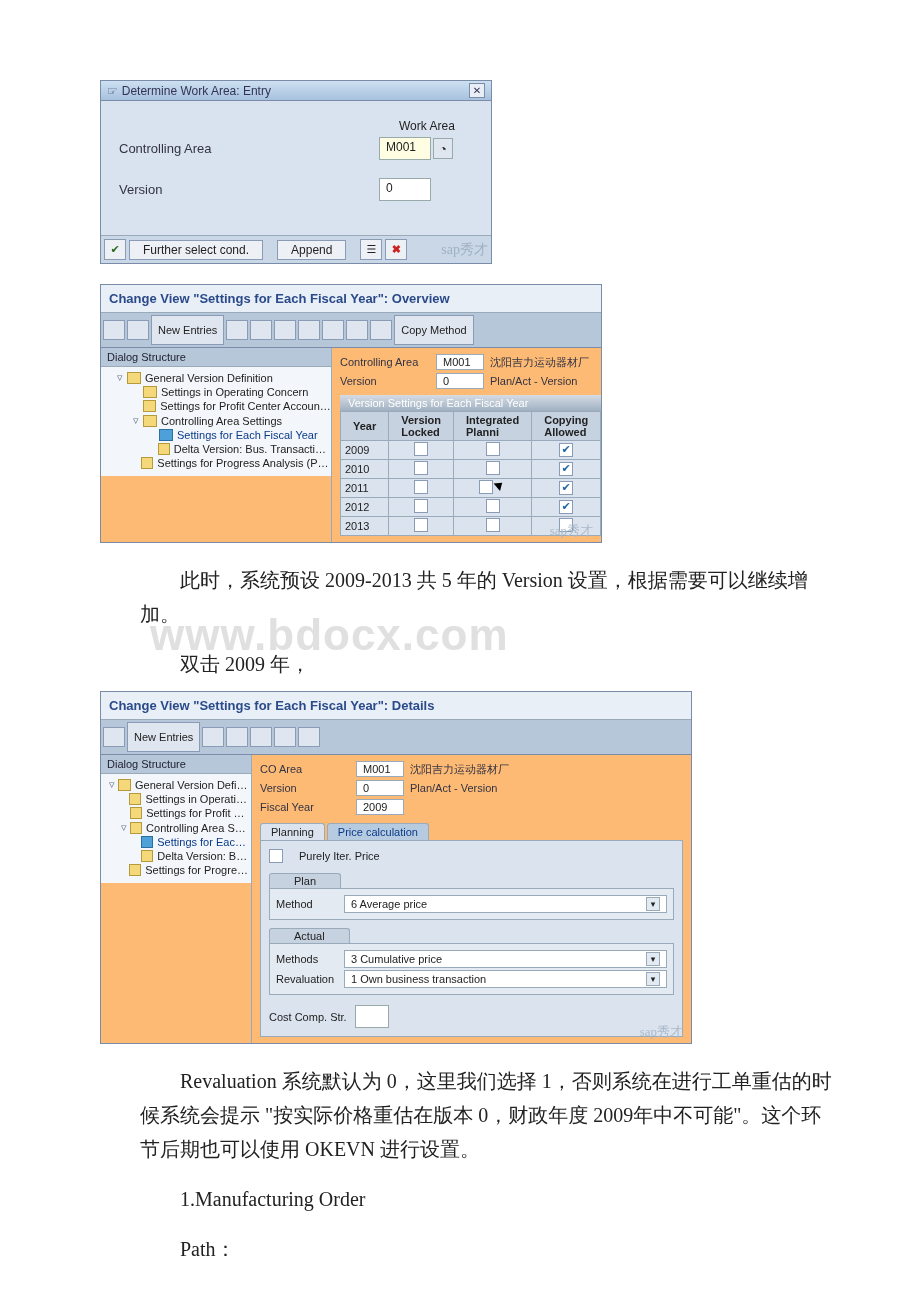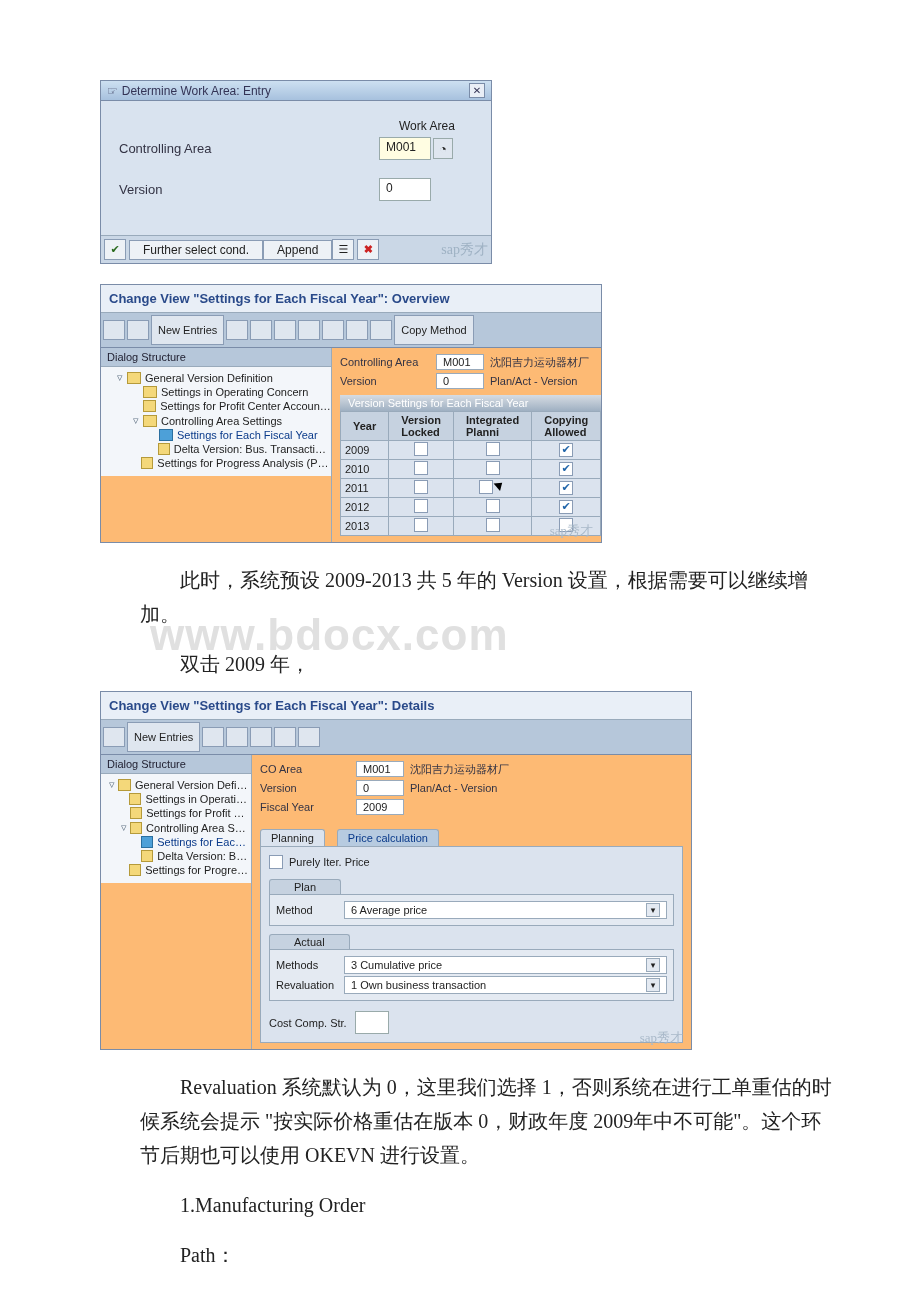--- a/index.html
+++ b/index.html
@@ -9,21 +9,21 @@
 .titlebar{display:flex;align-items:center;background:linear-gradient(#cde0f1,#a7c1de);border-bottom:1px solid #7a8ca8;padding:2px 6px;font-size:12px;color:#335}
 .titlebar .x{margin-left:auto;width:14px;height:13px;border:1px solid #7a8ca8;background:#e9eef6;display:flex;align-items:center;justify-content:center;font-size:10px;cursor:pointer}
 .dlg-body{padding:18px 18px 6px 18px;background:#d9e3ef}
 .row{display:flex;align-items:center;margin-bottom:18px}
 .lbl{width:260px;font-size:13px;color:#334}
 .fld{display:flex;align-items:center}
 .inp{background:#fff;border:1px solid #9aa;padding:2px 6px;min-width:38px;height:17px;font-size:12px}
 .inp.y{background:#fff}
 .helpbtn{width:18px;height:19px;border:1px solid #9aa;background:#dfe6ef;margin-left:2px;display:flex;align-items:center;justify-content:center}
 .dlg-ftr{display:flex;align-items:center;background:#cad7e6;border-top:1px solid #9ab;padding:3px}
-.sbtn{border:1px solid #8a9cb5;background:#edf1f6;padding:2px 13px;font-size:12px;margin-right:0;cursor:pointer}
+.sbtn{border:1px solid #8a9cb5;background:#edf1f6;padding:2px 13px;font-size:12px;margin-right:14px;cursor:pointer}
 .icn{width:20px;height:19px;border:1px solid #8a9cb5;background:#edf1f6;display:flex;align-items:center;justify-content:center;margin-right:3px;cursor:pointer;font-size:11px}
 .chk{width:14px;height:14px;border:1px solid #8a9cb5;background:#f0f4f9;display:flex;align-items:center;justify-content:center;color:#2a6a1e;font-size:11px}
 .wm{margin-left:auto;font-size:14px;color:#9fb2c4;font-family:"SimSun"}
 .viewtitle{background:#e9eff7;padding:6px 8px;color:#2a4a8a;font-weight:bold;font-size:13px;border-bottom:1px solid #9ab}
 .toolbar{display:flex;align-items:center;background:#b6c7da;padding:2px;border-bottom:1px solid #7a8ca8}
 .tb-btn{border:1px solid #8a9cb5;background:#dfe6ef;padding:8px 6px;font-size:11px;margin-right:2px;cursor:pointer}
 .tb-ic{width:20px;height:18px;border:1px solid #8a9cb5;background:#dfe6ef;margin-right:2px;cursor:pointer}
 .split{display:flex;background:#fdba74}
 .tree{width:230px;border-right:1px solid #9ab}
 .tree-h{background:#b6c7da;padding:3px 6px;font-size:11px;color:#223;border-bottom:1px solid #9ab}
@@ -43,25 +43,25 @@
 .secbar{background:linear-gradient(#d6dce3,#9fb0c2);color:#fff;font-size:11px;padding:2px 8px;margin:6px 0 0 0}
 table.grid{border-collapse:collapse;width:100%;font-size:11px;background:#e1e8f0}
 table.grid th{background:#c6d2e0;border:1px solid #9ab;padding:2px 12px;font-weight:bold;text-align:left}
 table.grid td{border:1px solid #9ab;padding:1px 4px;text-align:center;background:#dbe3ee}
 table.grid td.yc{text-align:left}
 .cb{display:inline-block;width:12px;height:12px;border:1px solid #8a9cb5;background:#fff;line-height:10px;color:#26a}
 .cursor{display:inline-block;width:11px;height:14px;position:relative}
 .cursor::before{content:"";position:absolute;left:0;top:0;border-left:7px solid #000;border-top:5px solid transparent;border-bottom:5px solid transparent;transform:rotate(-40deg)}
 .wm2{position:absolute;right:8px;bottom:2px;font-size:13px;color:#a9b9c9;font-family:"SimSun"}
 .para{font-size:20px;color:#222;line-height:1.7;margin:16px 0 10px 40px;text-indent:2em;font-family:"SimSun","Times New Roman"}
-.tabrow{display:flex;gap:12px;margin-top:14px}
+.tabrow{display:flex;gap:2px;margin-top:8px}
 .tab{border:1px solid #9ab;border-bottom:none;background:#dbe3ee;padding:2px 10px;font-size:11px;border-radius:3px 3px 0 0}
 .tab.act{background:#b7cbe0;color:#0a3a8a}
 .panel{background:#dbe3ee;border:1px solid #9ab;padding:8px;margin-top:0}
-.panel .cbrow{display:flex;align-items:center;gap:6px;margin-bottom:10px;font-size:11px}
+.panel .cbrow{display:flex;align-items:center;gap:16px;margin-bottom:10px;font-size:11px}
 .subhead{display:inline-block;background:#c6d2e0;border:1px solid #9ab;border-bottom:none;padding:1px 24px;font-size:11px;border-radius:3px 3px 0 0}
 .box{border:1px solid #9ab;background:#e4eaf2;padding:4px 6px;margin-bottom:8px}
 .box .r{display:flex;align-items:center;margin:2px 0}
 .box .r .k2{width:68px;font-size:11px}
 .box .r .v{flex:1;background:#fff;border:1px solid #9ab;padding:1px 6px;font-size:11px;display:flex;justify-content:space-between;align-items:center}
 .dd{width:12px;height:12px;border:1px solid #9ab;background:#e4eaf2;font-size:9px;display:flex;align-items:center;justify-content:center;margin-left:4px}
 .cc{display:flex;align-items:center;gap:8px;margin-top:10px;font-size:11px}
 </style>
 </head>
 <body>

